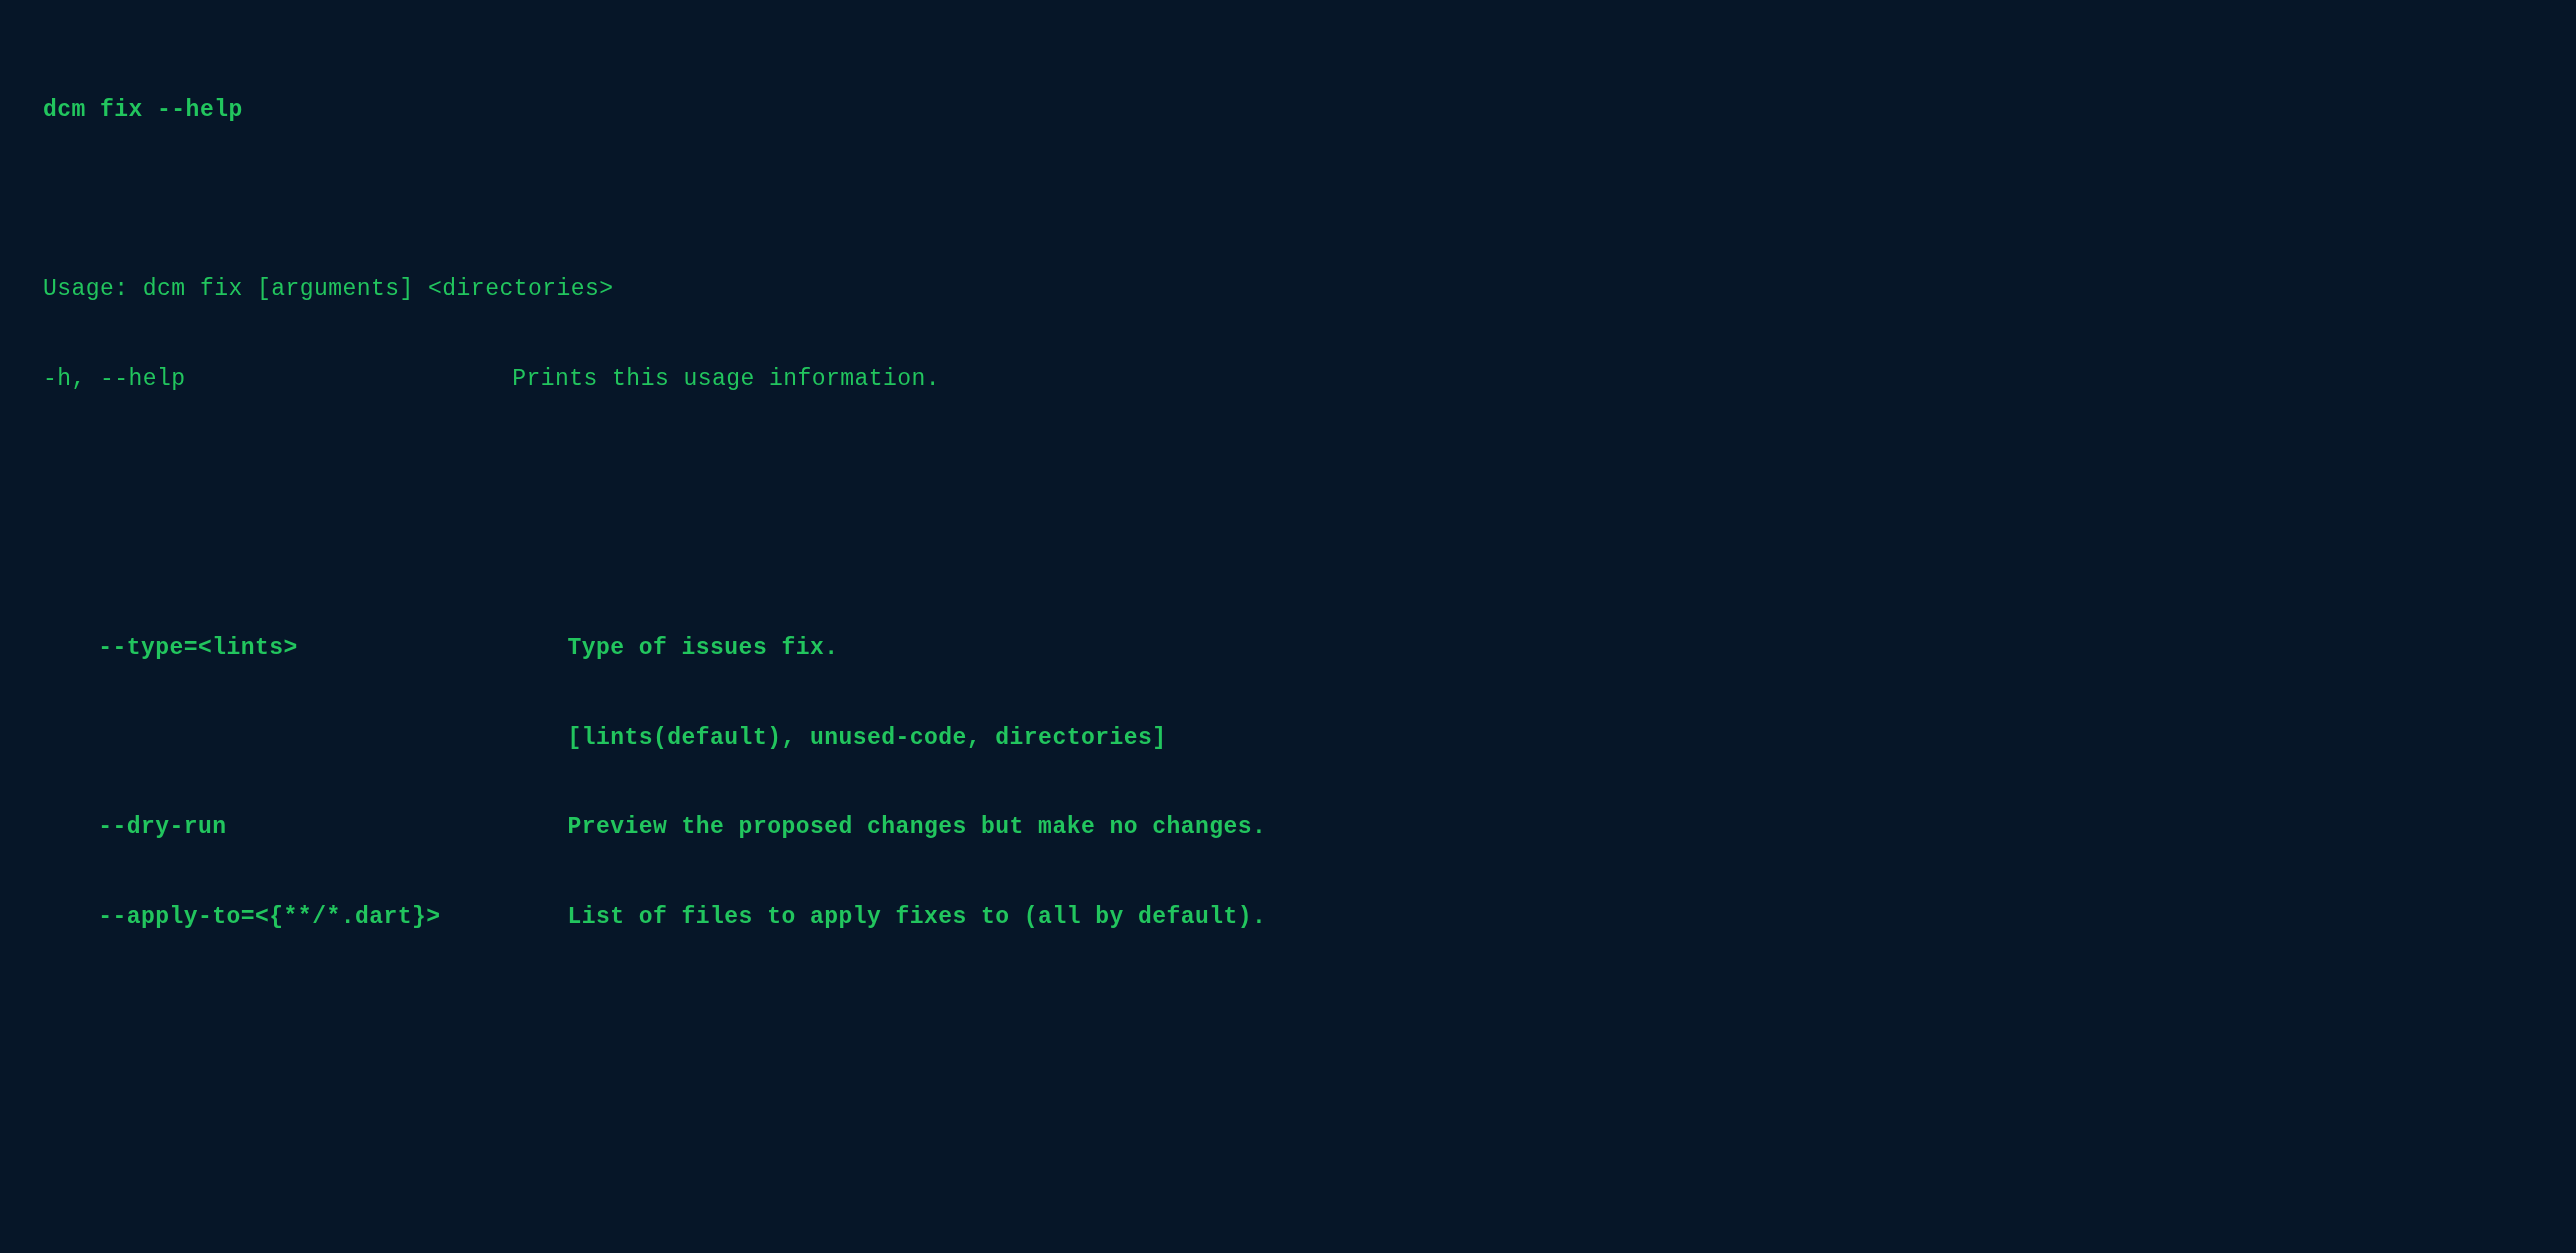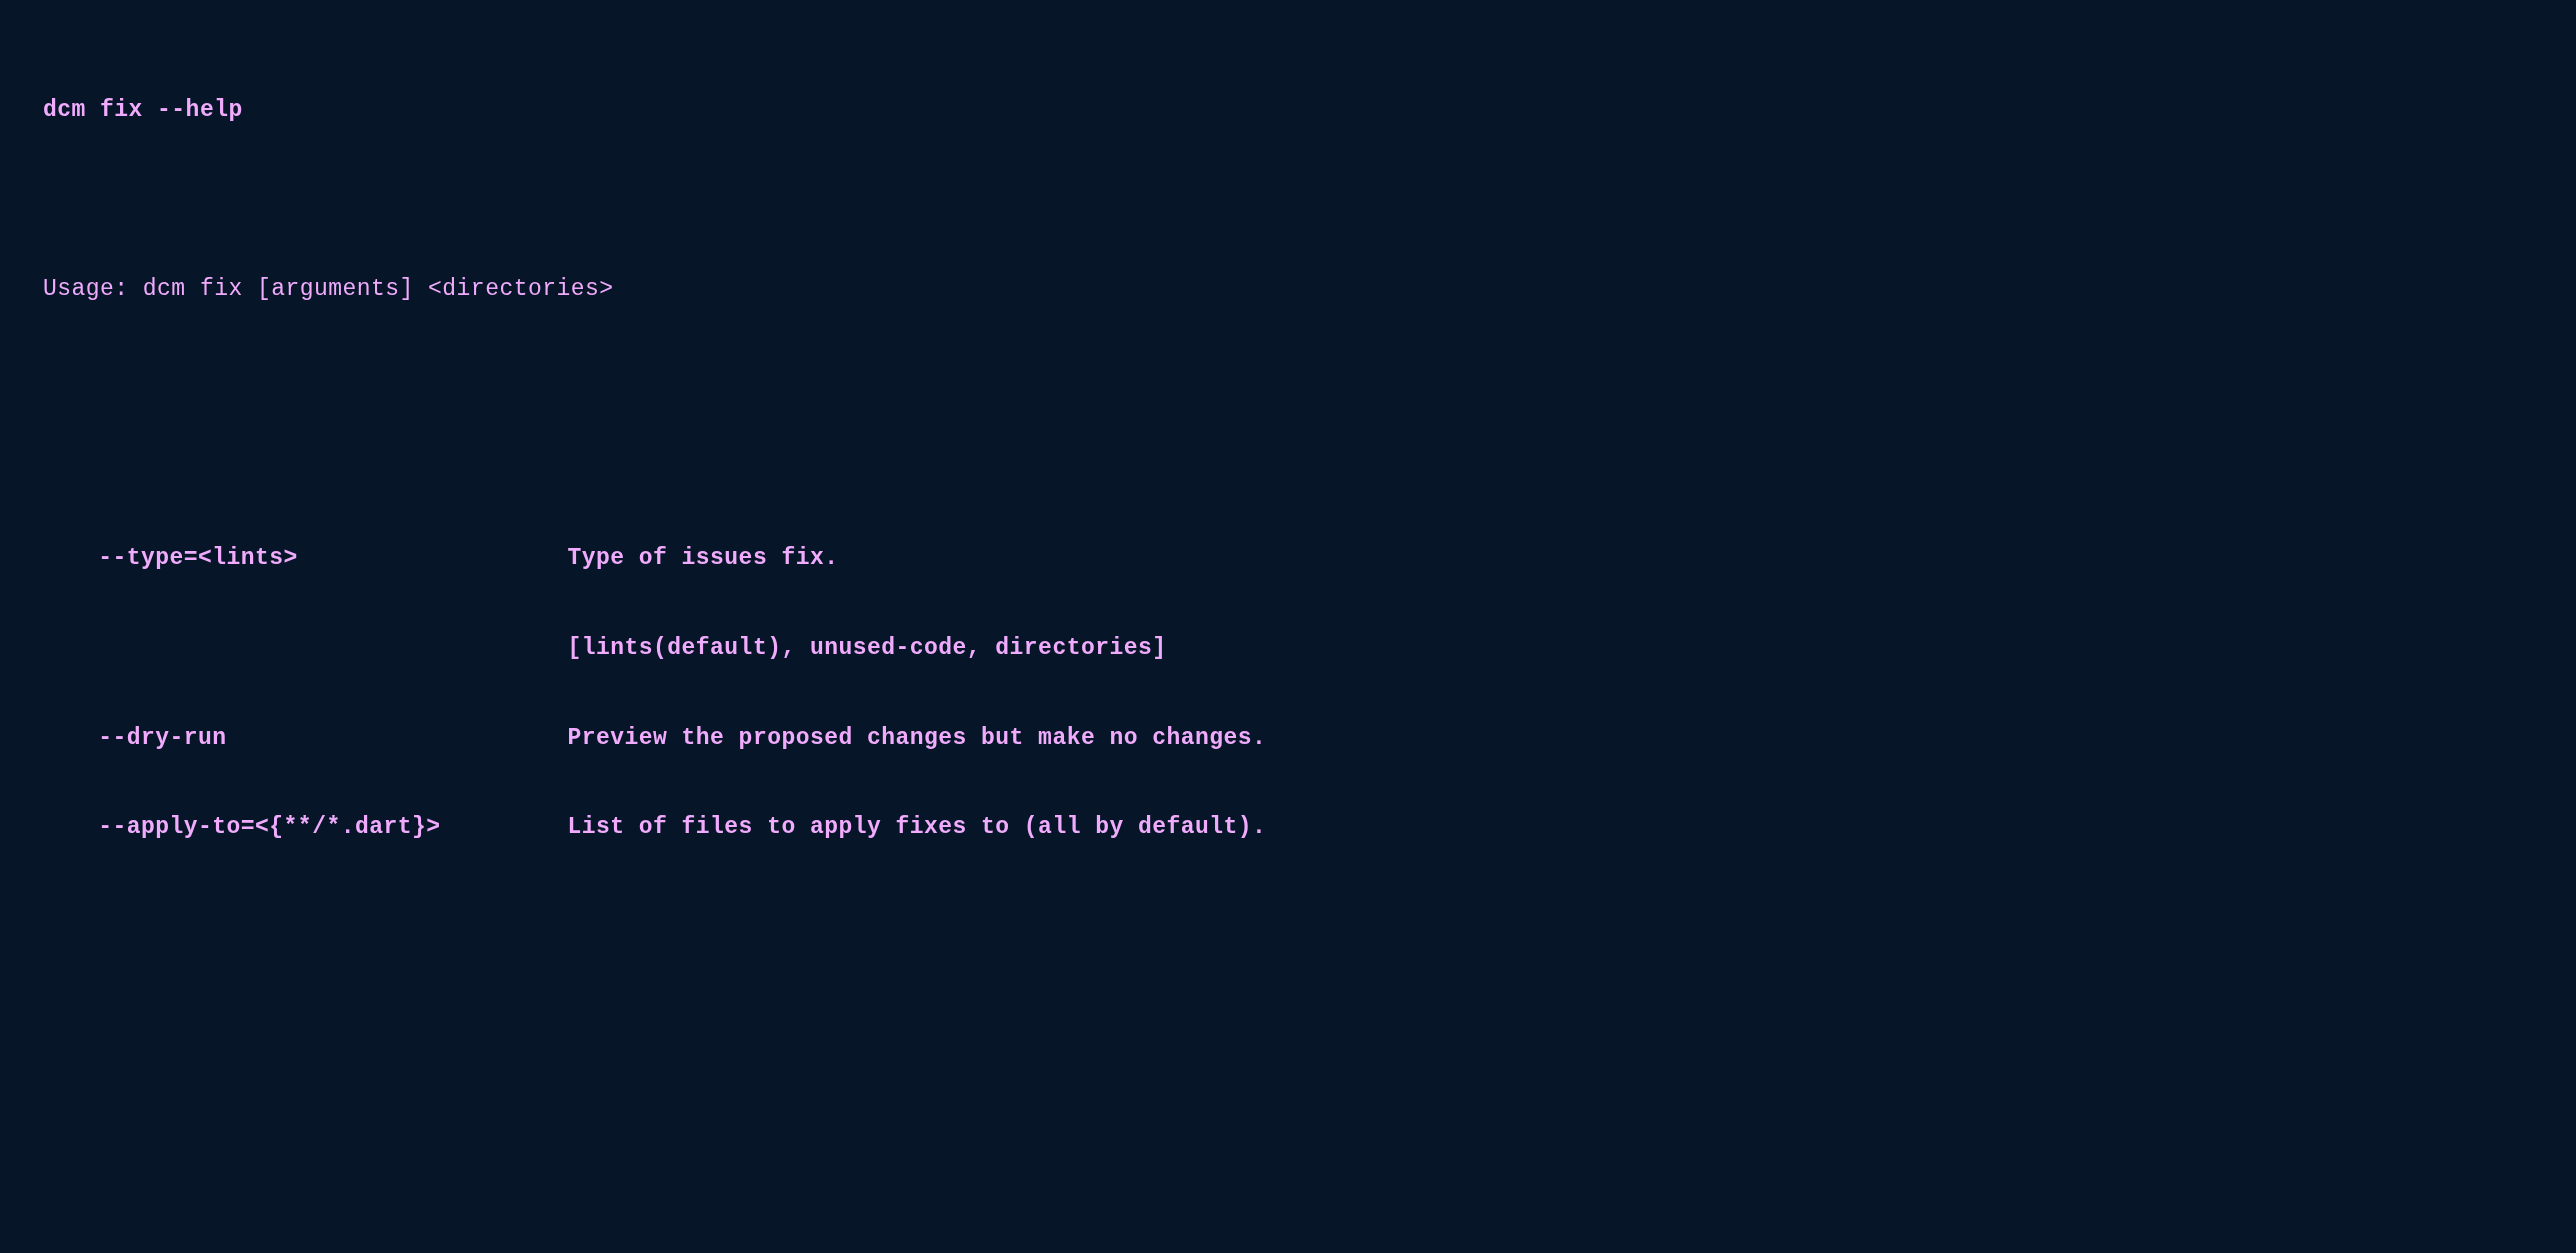--- a/index.html
+++ b/index.html
@@ -11,32 +11,33 @@
     font-family: ui-monospace, SFMono-Regular, Menlo, Monaco, Consolas, "Liberation Mono", "Courier New", monospace;
     font-size: 23px;
     line-height: 1.95;
     letter-spacing: 0.02em;
   }
   .terminal {
     padding: 43px 43px 58px 43px;
     white-space: pre;
   }
   .cmd { font-weight: 700; }
-  .line { display: block; color: #f0abfc; }
+  .line { display: block; color: #22c55e; }
   .flag-col { display: inline-block; width: 34ch; vertical-align: top; }
   .desc-col { display: inline-block; vertical-align: top; }
   .indent1 { padding-left: 4ch; font-weight: bold; }
 </style>
 </head>
 <body>
 
 <div class="terminal">
 <span class="line cmd">dcm fix --help</span>
 <span class="line"> </span>
 <span class="line">Usage: dcm fix [arguments] &lt;directories&gt;</span>
+<span class="line"><span class="flag-col">-h, --help</span><span class="desc-col">Prints this usage information.</span></span>
 <span class="line"> </span>
 <span class="line"> </span>
 <span class="line indent1"><span class="flag-col">--type=&lt;lints&gt;</span><span class="desc-col">Type of issues fix.</span></span>
 <span class="line indent1"><span class="flag-col"></span><span class="desc-col">[lints(default), unused-code, directories]</span></span>
 <span class="line indent1"><span class="flag-col">--dry-run</span><span class="desc-col">Preview the proposed changes but make no changes.</span></span>
 <span class="line indent1"><span class="flag-col">--apply-to=&lt;{**/*.dart}&gt;</span><span class="desc-col">List of files to apply fixes to (all by default).</span></span>
 <span class="line"> </span>
 <span class="line"> </span>
 
 

